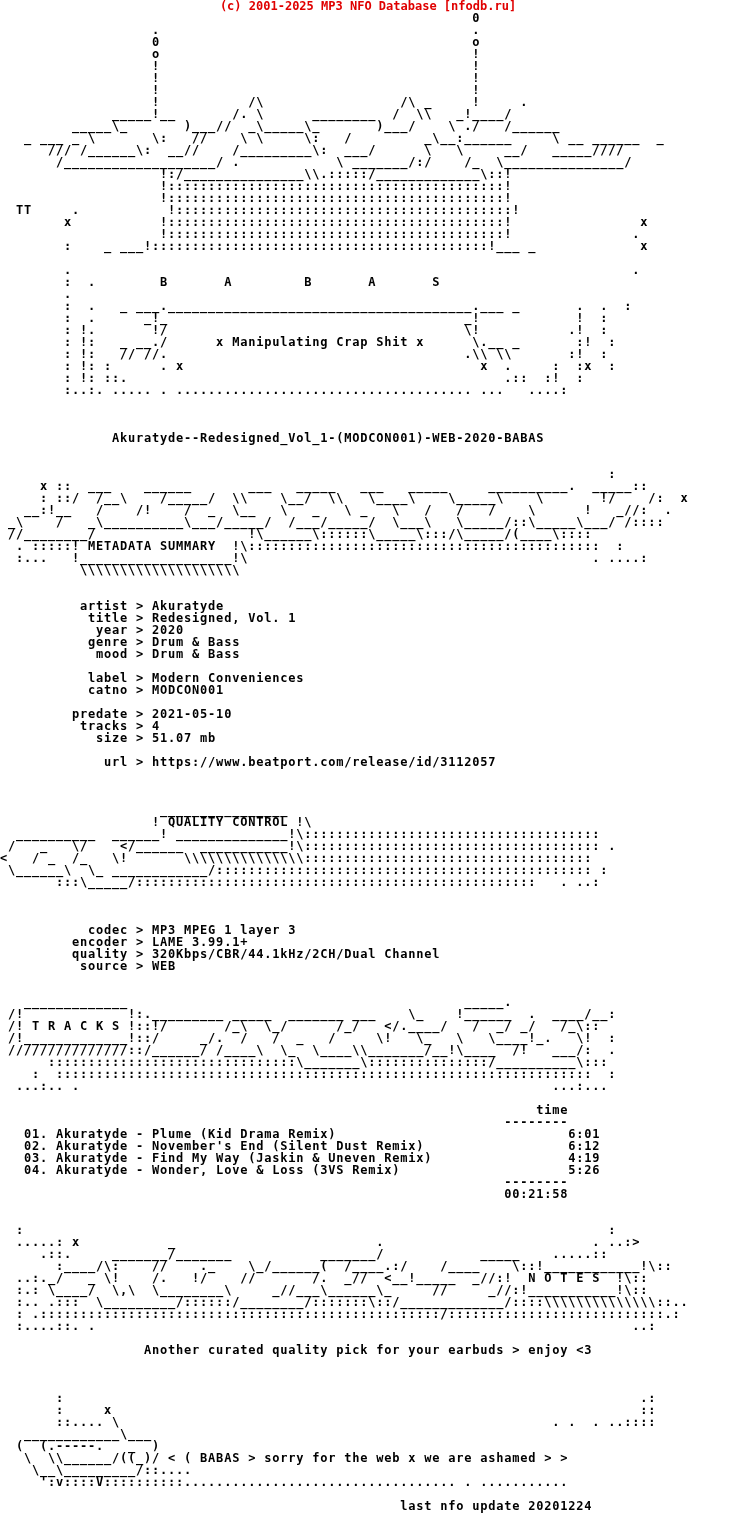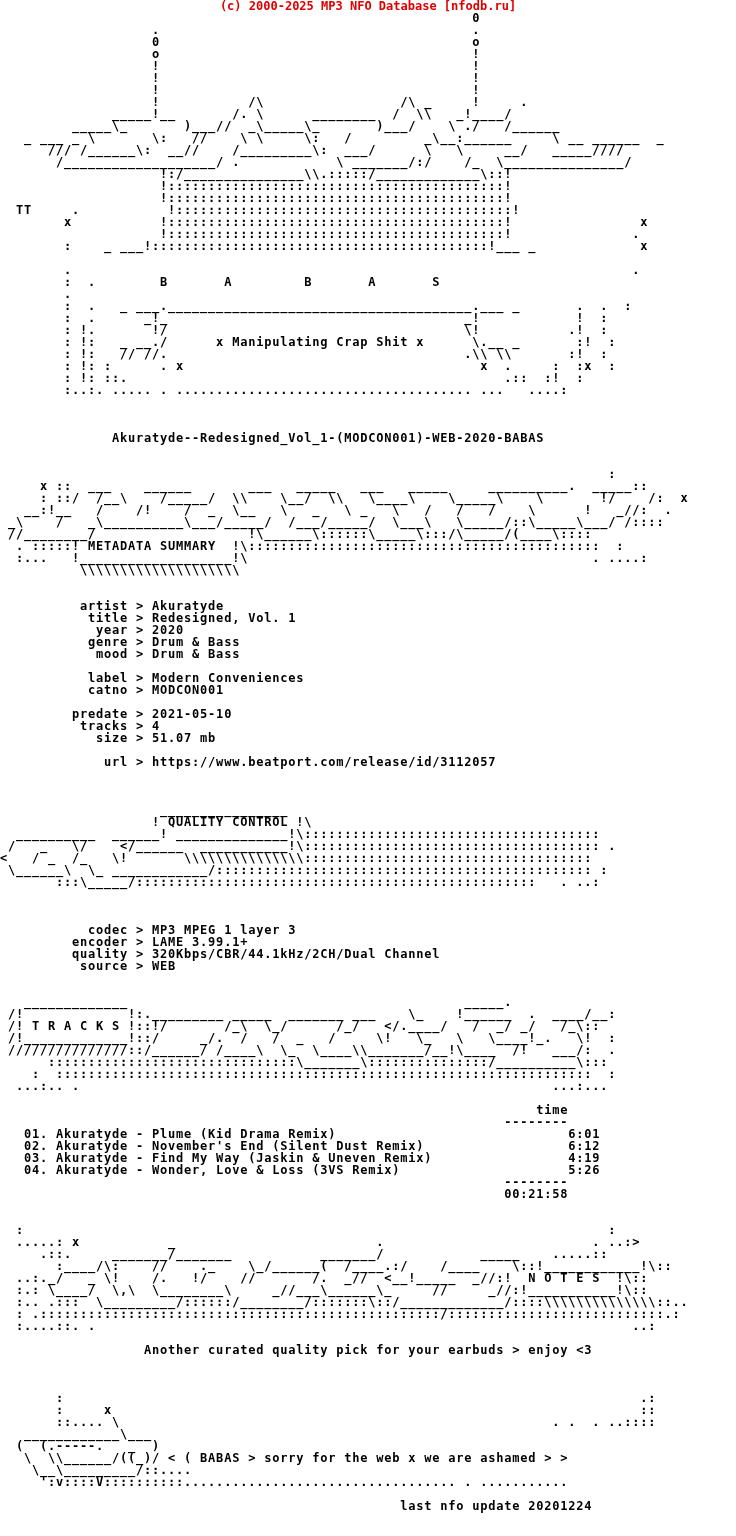--- a/index.html
+++ b/index.html
@@ -13,15 +13,15 @@
     position:absolute; top:12px; left:0; margin:0; padding:0;
     font-family:"DejaVu Sans Mono", "Liberation Mono", monospace;
     font-size:12px; line-height:12px; color:#000000; font-weight:bold;
     white-space:pre; letter-spacing:0.78px;
   }
   .line { display:block; height:12px; }
 </style>
 </head>
 <body>
 
-<div class="header">(c) 2000-2025 MP3 NFO Database [nfodb.ru]</div>
+<div class="header">(c) 2001-2025 MP3 NFO Database [nfodb.ru]</div>
 
 <pre class="nfo"><span class="line">                                                           0</span><span class="line">                   .                                       .</span><span class="line">                   0                                       o</span><span class="line">                   o                                       !</span><span class="line">                   !                                       !</span><span class="line">                   !                                       !</span><span class="line">                   !                                       !</span><span class="line">                   !           /\                 /\ _     !     .</span><span class="line">              _____!__       /. \      ________  /  \\   _!____/</span><span class="line">         _____\_       )___//  _\_____\_       )___/    \ ./   /______</span><span class="line">   _ ___ _ \       \:   //    \ \     \:   /         _\__:______     \ __ ______  _</span><span class="line">      /// /______\:  __//    /_________\:  ___/      \   \     __/   _____////</span><span class="line">       /___________________/ .            \ _______/:/    /_  \_______________/</span><span class="line">                    !:/_______________\\.:::::/_____________\::!</span><span class="line">                    !::::::::::::::::::::::::::::::::::::::::::!</span><span class="line">                    !::::::::::::::::::::::::::::::::::::::::::!</span><span class="line">  TT     .           !::::::::::::::::::::::::::::::::::::::::::!</span><span class="line">        x           !::::::::::::::::::::::::::::::::::::::::::!                x</span><span class="line">                    !::::::::::::::::::::::::::::::::::::::::::!               .</span><span class="line">        :    _ ___!::::::::::::::::::::::::::::::::::::::::::!___ _             x</span><span class="line"></span><span class="line">        .                                                                      .</span><span class="line">        :  .        B       A         B       A       S</span><span class="line">        .</span><span class="line">        :  .   _ ___.______________________________________.___ _       .  .  :</span><span class="line">        :  .      _!_                                     _!            !  :</span><span class="line">        : !.       !/                                     \!           .!  :</span><span class="line">        : !:   _ __./      x Manipulating Crap Shit x      \.__ _       :!  :</span><span class="line">        : !:   // //.                                     .\\ \\       :!  :</span><span class="line">        : !: :      . x                                     x  .     :  :x  :</span><span class="line">        : !: ::.                                               .::  :!  :</span><span class="line">        :..:. ..... . ..................................... ...   ....:</span><span class="line"></span><span class="line"></span><span class="line"></span><span class="line">              Akuratyde--Redesigned_Vol_1-(MODCON001)-WEB-2020-BABAS</span><span class="line"></span><span class="line"></span><span class="line">                                                                            :</span><span class="line">     x ::  ___    ______       ___   _____   ___   _____     __________.  _____::</span><span class="line">     : ::/  /__\    /_____/  \\    \__/  \\   \____\    \_____\    \       !/    /:  x</span><span class="line">   __:!__   /    /!    /  _  \__   \   _   \ _   \   /   /   /    \      !   _//:  .</span><span class="line"> _\    /   _\__________\___/_____/  /___/_____/  \___\   \_____/::\_____\___/ /::::</span><span class="line"> //________/                   !\______\::::::\_____\:::/\_____/(____\::::</span><span class="line">  . :::::! METADATA SUMMARY  !\::::::::::::::::::::::::::::::::::::::::::::  :</span><span class="line">  :...   !___________________!\                                           . ....:</span><span class="line">          \\\\\\\\\\\\\\\\\\\\</span><span class="line"></span><span class="line"></span><span class="line">          artist &gt; Akuratyde</span><span class="line">           title &gt; Redesigned, Vol. 1</span><span class="line">            year &gt; 2020</span><span class="line">           genre &gt; Drum &amp; Bass</span><span class="line">            mood &gt; Drum &amp; Bass</span><span class="line"></span><span class="line">           label &gt; Modern Conveniences</span><span class="line">           catno &gt; MODCON001</span><span class="line"></span><span class="line">         predate &gt; 2021-05-10</span><span class="line">          tracks &gt; 4</span><span class="line">            size &gt; 51.07 mb</span><span class="line"></span><span class="line">             url &gt; https://www.beatport.com/release/id/3112057</span><span class="line"></span><span class="line"></span><span class="line"></span><span class="line">                    ________________</span><span class="line">                   ! QUALITY CONTROL !\</span><span class="line">  __________  ______! ______________!\:::::::::::::::::::::::::::::::::::::</span><span class="line"> /   _   \/    &lt;/______  ___________!\::::::::::::::::::::::::::::::::::::: .</span><span class="line">&lt;   / _  /_   \!       \\\\\\\\\\\\\\\::::::::::::::::::::::::::::::::::::</span><span class="line"> \______\  \_ ____________/::::::::::::::::::::::::::::::::::::::::::::::: :</span><span class="line">       :::\_____/::::::::::::::::::::::::::::::::::::::::::::::::::   . ..:</span><span class="line"></span><span class="line"></span><span class="line"></span><span class="line">           codec &gt; MP3 MPEG 1 layer 3</span><span class="line">         encoder &gt; LAME 3.99.1+</span><span class="line">         quality &gt; 320Kbps/CBR/44.1kHz/2CH/Dual Channel</span><span class="line">          source &gt; WEB</span><span class="line"></span><span class="line"></span><span class="line">   _____________                                          _____.</span><span class="line"> /!             !:._________ _____  _______ ___    \_    !______  .  ____/__:</span><span class="line"> /! T R A C K S !::!/       /_\  \_/      /_/   &lt;/.____/   /  _/ _/   /_\::</span><span class="line"> /!_____________!::/     _/.  /   /  _   /     \!   \_   \   \____!_.   \!  :</span><span class="line"> ///////////////::/______/ /____\  \_  \____\\_______/__!\____  /!   ___/:  .</span><span class="line">      :::::::::::::::::::::::::::::::\_______\:::::::::::::::/__________\:::</span><span class="line">    :  :::::::::::::::::::::::::::::::::::::::::::::::::::::::::::::::::::  :</span><span class="line">  ...:.. .                                                           ...:...</span><span class="line"></span><span class="line">                                                                   time</span><span class="line">                                                               --------</span><span class="line">   01. Akuratyde - Plume (Kid Drama Remix)                             6:01</span><span class="line">   02. Akuratyde - November's End (Silent Dust Remix)                  6:12</span><span class="line">   03. Akuratyde - Find My Way (Jaskin &amp; Uneven Remix)                 4:19</span><span class="line">   04. Akuratyde - Wonder, Love &amp; Loss (3VS Remix)                     5:26</span><span class="line">                                                               --------</span><span class="line">                                                               00:21:58</span><span class="line"></span><span class="line"></span><span class="line">  :                                                                         :</span><span class="line">  .....: x           _                         .                          . ..:&gt;</span><span class="line">     .::.     _______/_______           _______/            _____    .....::</span><span class="line">       :____/\:    //    ._    \_/______(  /____.:/    /____    \::!____________!\::</span><span class="line">  ..:._/   _ \!    /.   !/    //       /.  _//  &lt;__!_____  _//:!  N O T E S  !\::</span><span class="line">  :.: \____/  \,\  \________\     _//___\______\_     //     _//:!___________!\::</span><span class="line">  :.. .:::  \_________/::::::/________/:::::::\::/_____________/::::\\\\\\\\\\\\\\::..</span><span class="line">  : .::::::::::::::::::::::::::::::::::::::::::::::::::/:::::::::::::::::::::::::::.:</span><span class="line">  :....::. .                                                                   ..:</span><span class="line"></span><span class="line">                  Another curated quality pick for your earbuds &gt; enjoy &lt;3</span><span class="line"></span><span class="line"></span><span class="line"></span><span class="line">       :                                                                        .:</span><span class="line">       :     x                                                                  ::</span><span class="line">       ::.... \                                                      . .  . ..::::</span><span class="line">   ____________\___</span><span class="line">  (  (.-----.   _  )</span><span class="line">   \  \\______/((_)/ &lt; ( BABAS &gt; sorry for the web x we are ashamed &gt; &gt;</span><span class="line">    \__\_________/::....</span><span class="line">     ':v::::V::::::::::.................................. . ...........</span><span class="line"></span><span class="line">                                                  last nfo update 20201224</span></pre>
 
 </body></html>

